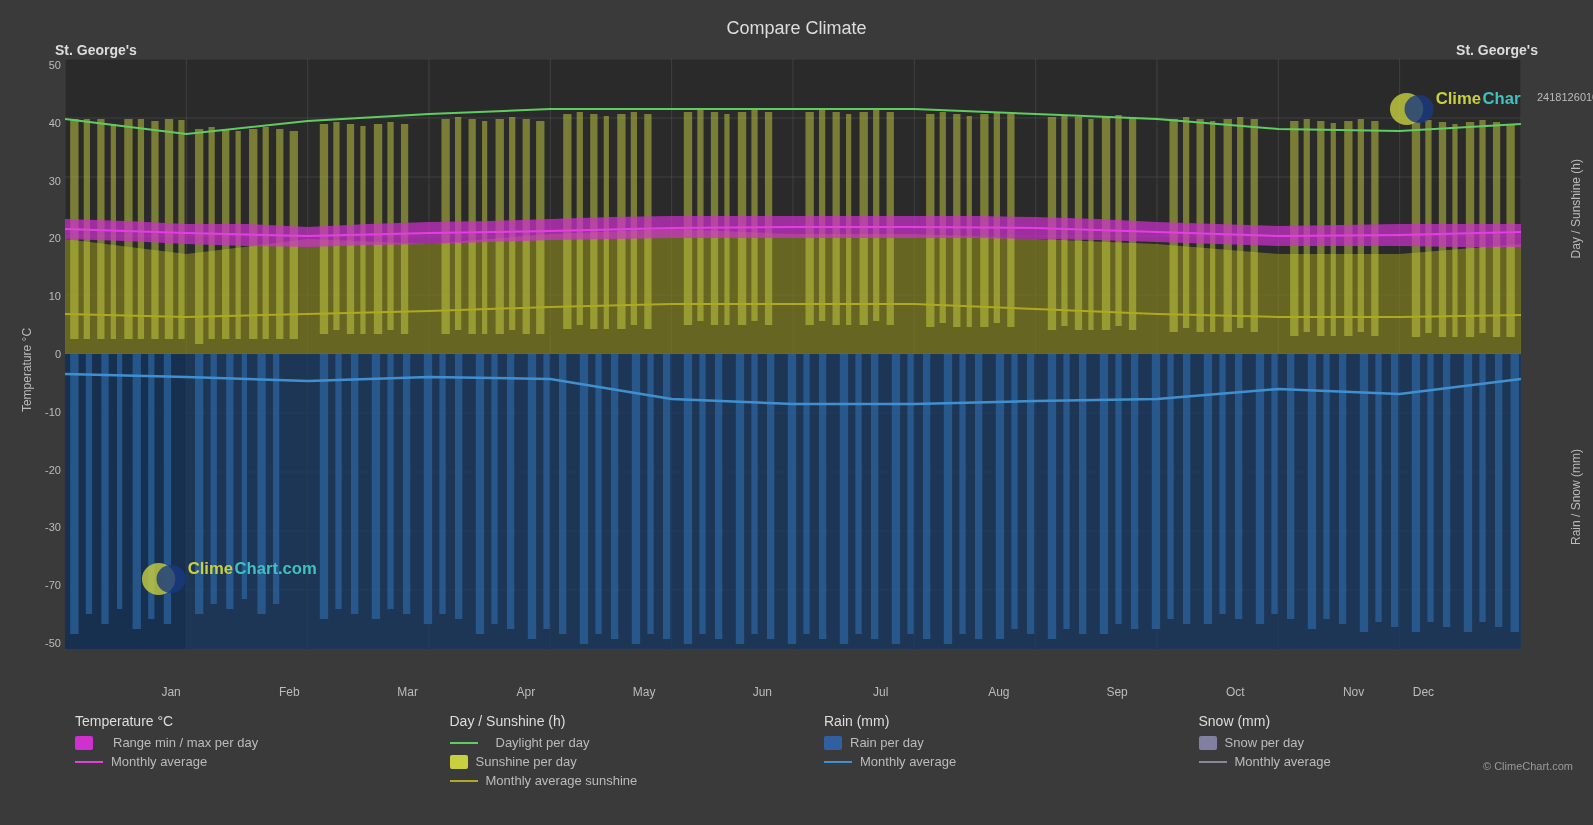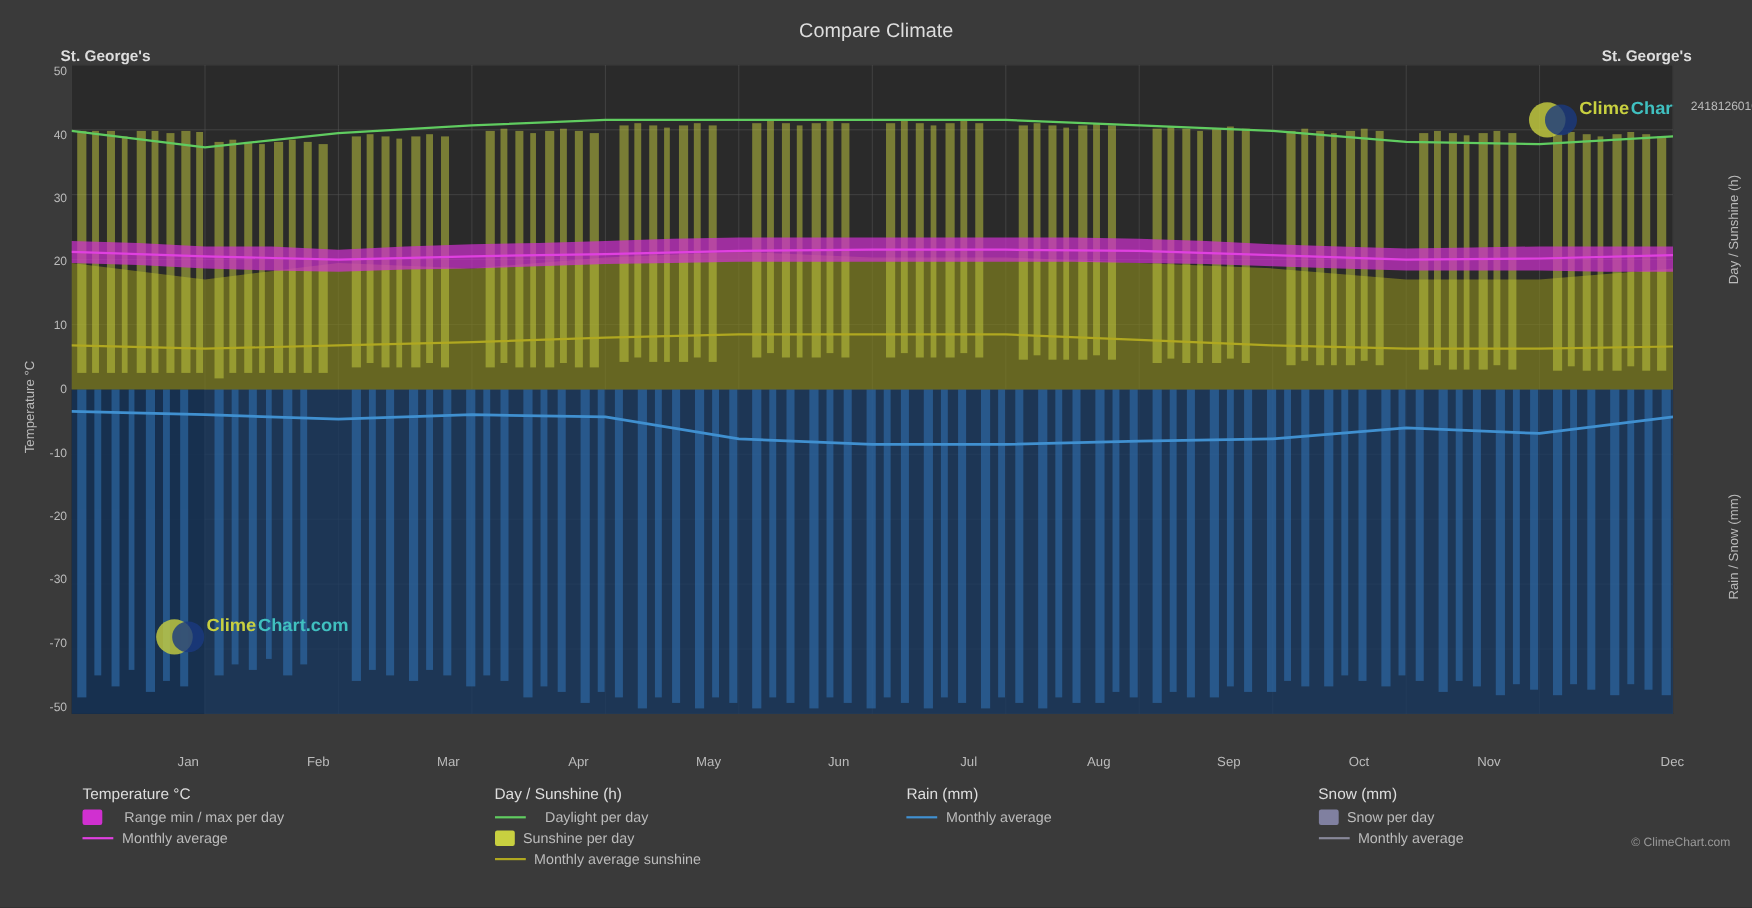--- a/index.html
+++ b/index.html
@@ -349,21 +349,21 @@
     <span style="font-size:12px;color:#bbb;flex:1;text-align:center;">Feb</span>
     <span style="font-size:12px;color:#bbb;flex:1;text-align:center;">Mar</span>
     <span style="font-size:12px;color:#bbb;flex:1;text-align:center;">Apr</span>
     <span style="font-size:12px;color:#bbb;flex:1;text-align:center;">May</span>
     <span style="font-size:12px;color:#bbb;flex:1;text-align:center;">Jun</span>
     <span style="font-size:12px;color:#bbb;flex:1;text-align:center;">Jul</span>
     <span style="font-size:12px;color:#bbb;flex:1;text-align:center;">Aug</span>
     <span style="font-size:12px;color:#bbb;flex:1;text-align:center;">Sep</span>
     <span style="font-size:12px;color:#bbb;flex:1;text-align:center;">Oct</span>
     <span style="font-size:12px;color:#bbb;flex:1;text-align:center;">Nov</span>
-    <span style="font-size:12px;color:#bbb;flex:1;text-align:right;">Dec</span>
+    <span style="font-size:12px;color:#bbb;flex:1;text-align:left;">Dec</span>
   </div>
 
   <div style="display:flex; flex-direction:row; margin-left:55px; padding:10px 20px 6px 20px; position:relative;">
 
     <div style="flex:1;">
       <div style="font-size:14px;color:#ddd;margin-bottom:6px;">Temperature °C</div>
       <div style="display:flex;align-items:center;gap:20px;margin-bottom:4px;">
         <span style="display:inline-block;width:18px;height:14px;background:#d030d0;border-radius:2px;"></span>
         <span style="font-size:13px;color:#bbb;">Range min / max per day</span>
       </div>
@@ -384,20 +384,24 @@
         <span style="font-size:13px;color:#bbb;">Sunshine per day</span>
       </div>
       <div style="display:flex;align-items:center;gap:8px;">
         <span style="display:inline-block;width:28px;height:2px;background:#b0a820;"></span>
         <span style="font-size:13px;color:#bbb;">Monthly average sunshine</span>
       </div>
     </div>
 
     <div style="flex:1;">
       <div style="font-size:14px;color:#ddd;margin-bottom:6px;">Rain (mm)</div>
+      <div style="display:flex;align-items:center;gap:8px;margin-bottom:4px;">
+        <span style="display:inline-block;width:18px;height:14px;background:#3060a0;border-radius:2px;"></span>
+        <span style="font-size:13px;color:#bbb;">Rain per day</span>
+      </div>
       <div style="display:flex;align-items:center;gap:8px;">
         <span style="display:inline-block;width:28px;height:2px;background:#4090d0;"></span>
         <span style="font-size:13px;color:#bbb;">Monthly average</span>
       </div>
     </div>
 
     <div style="flex:1;">
       <div style="font-size:14px;color:#ddd;margin-bottom:6px;">Snow (mm)</div>
       <div style="display:flex;align-items:center;gap:8px;margin-bottom:4px;">
         <span style="display:inline-block;width:18px;height:14px;background:#7070909;border-radius:2px;background-color:#8080a0;"></span>

